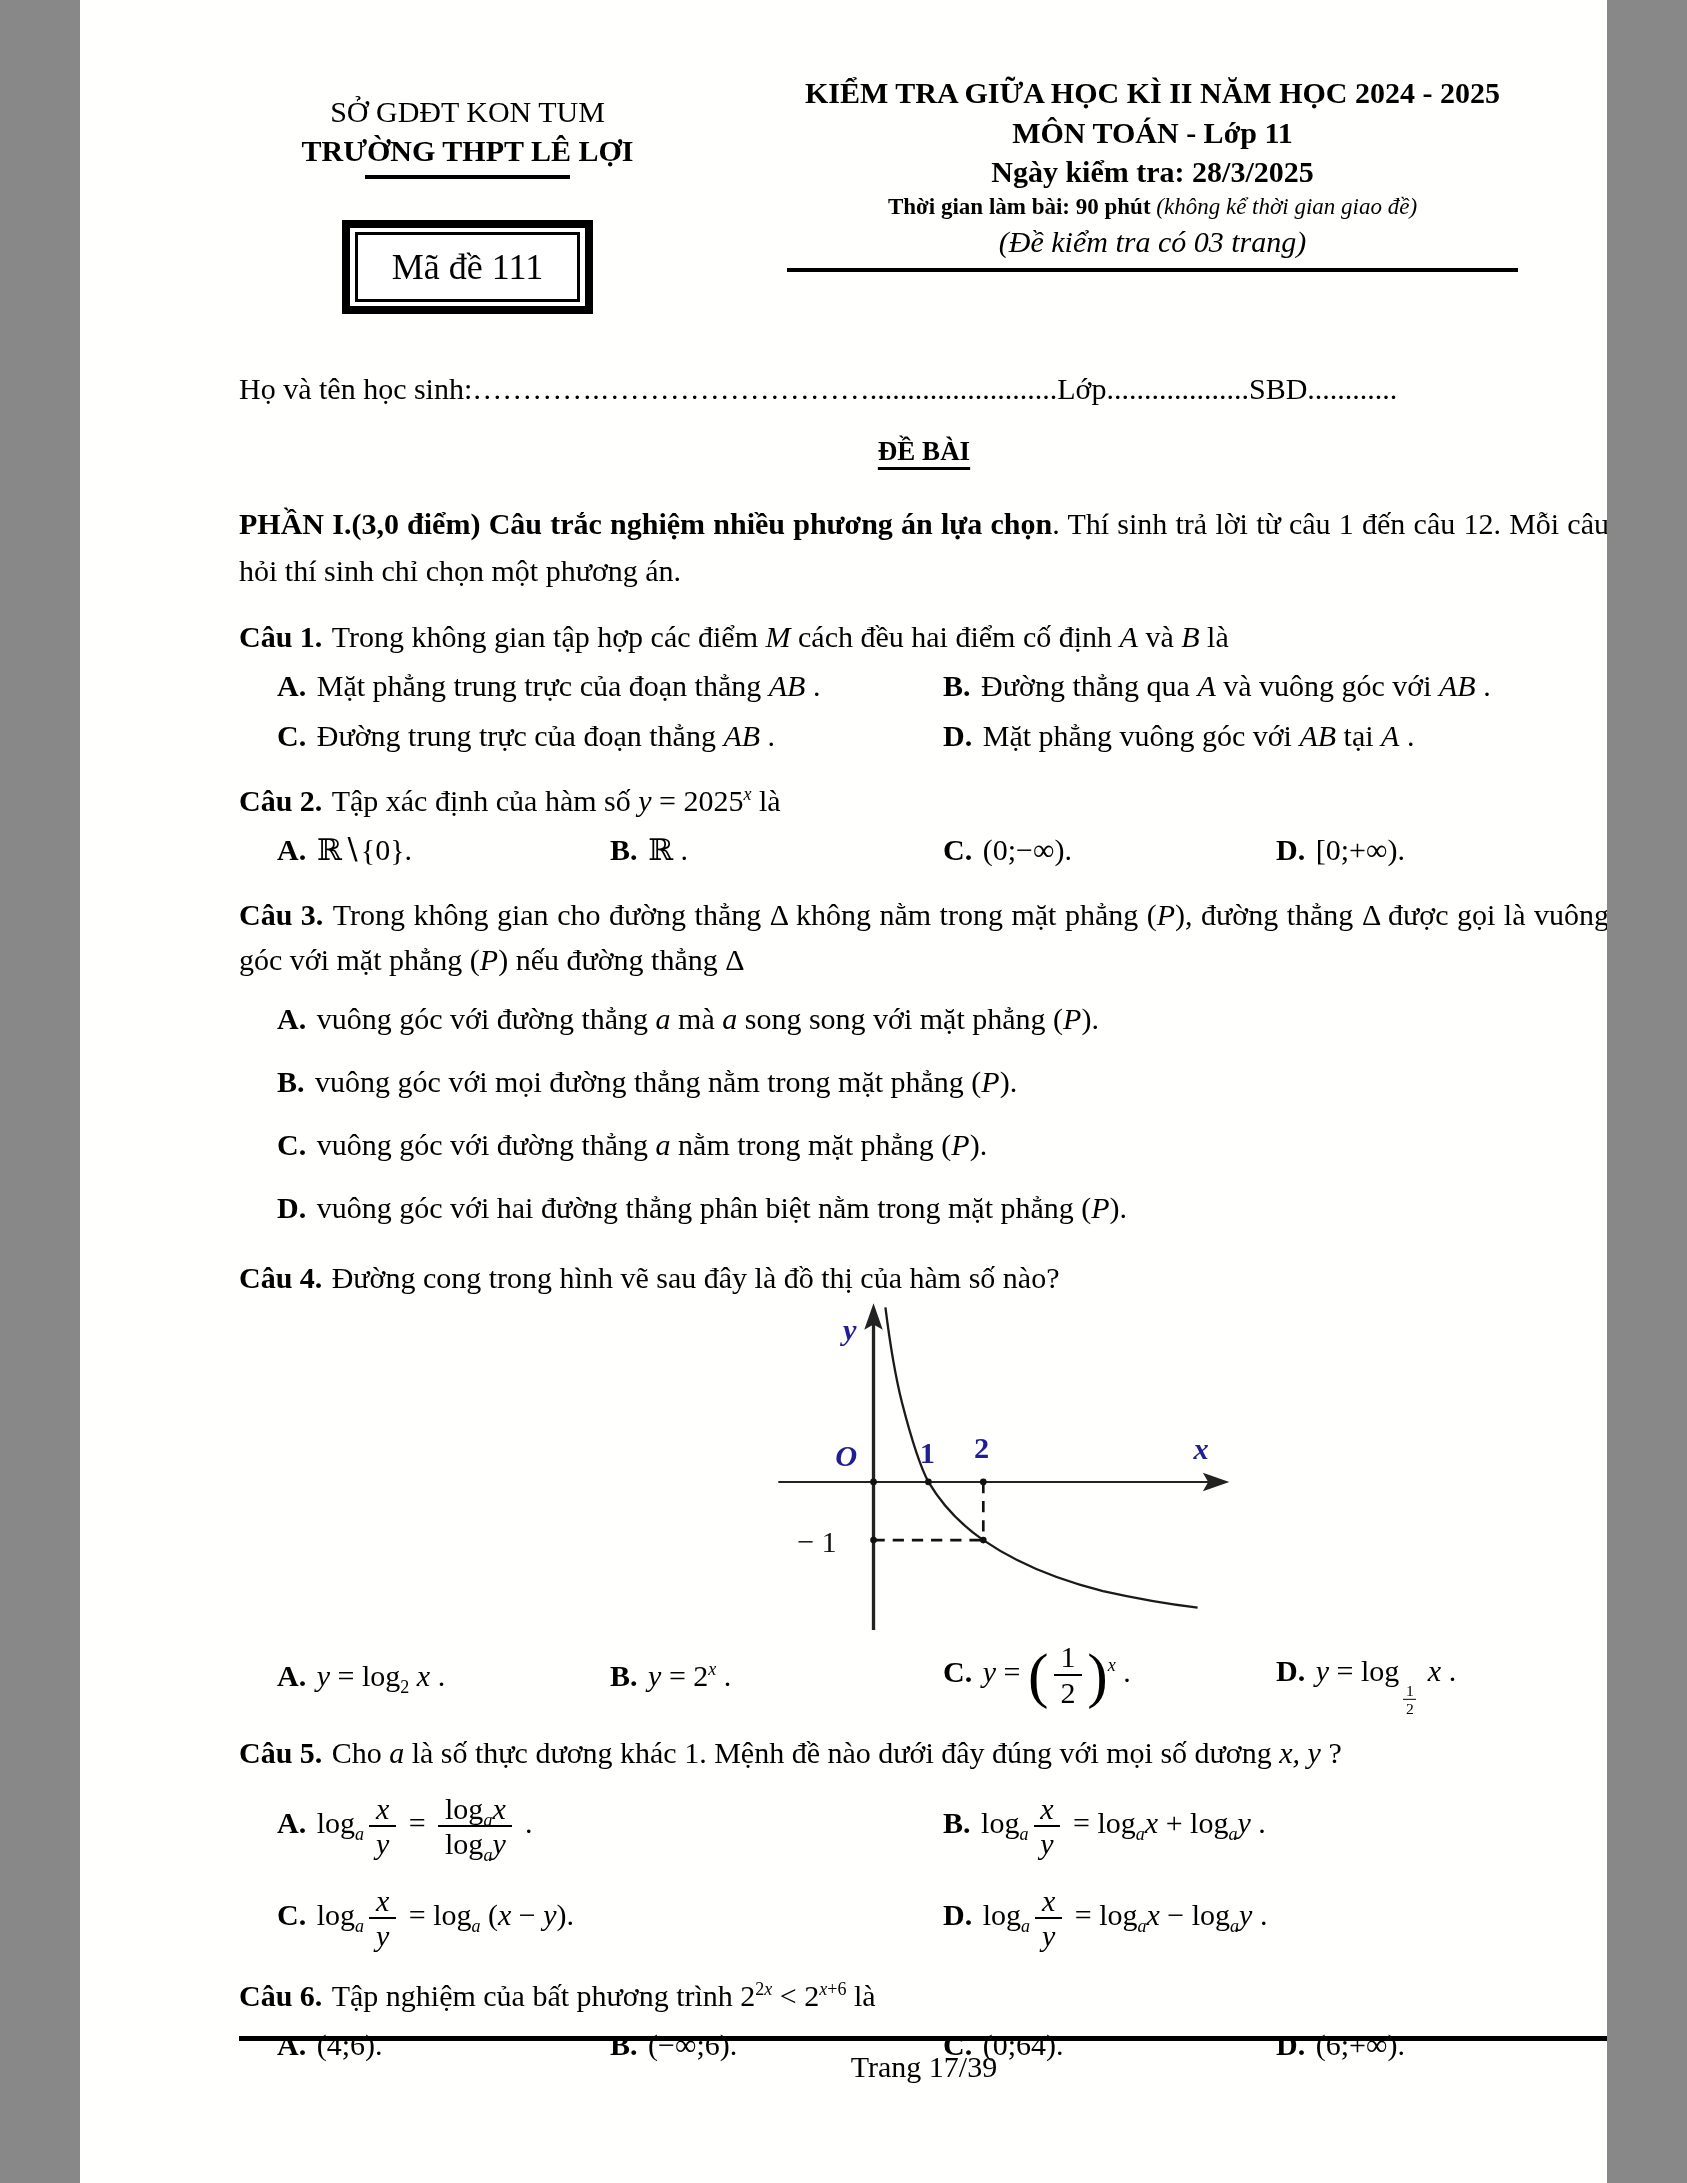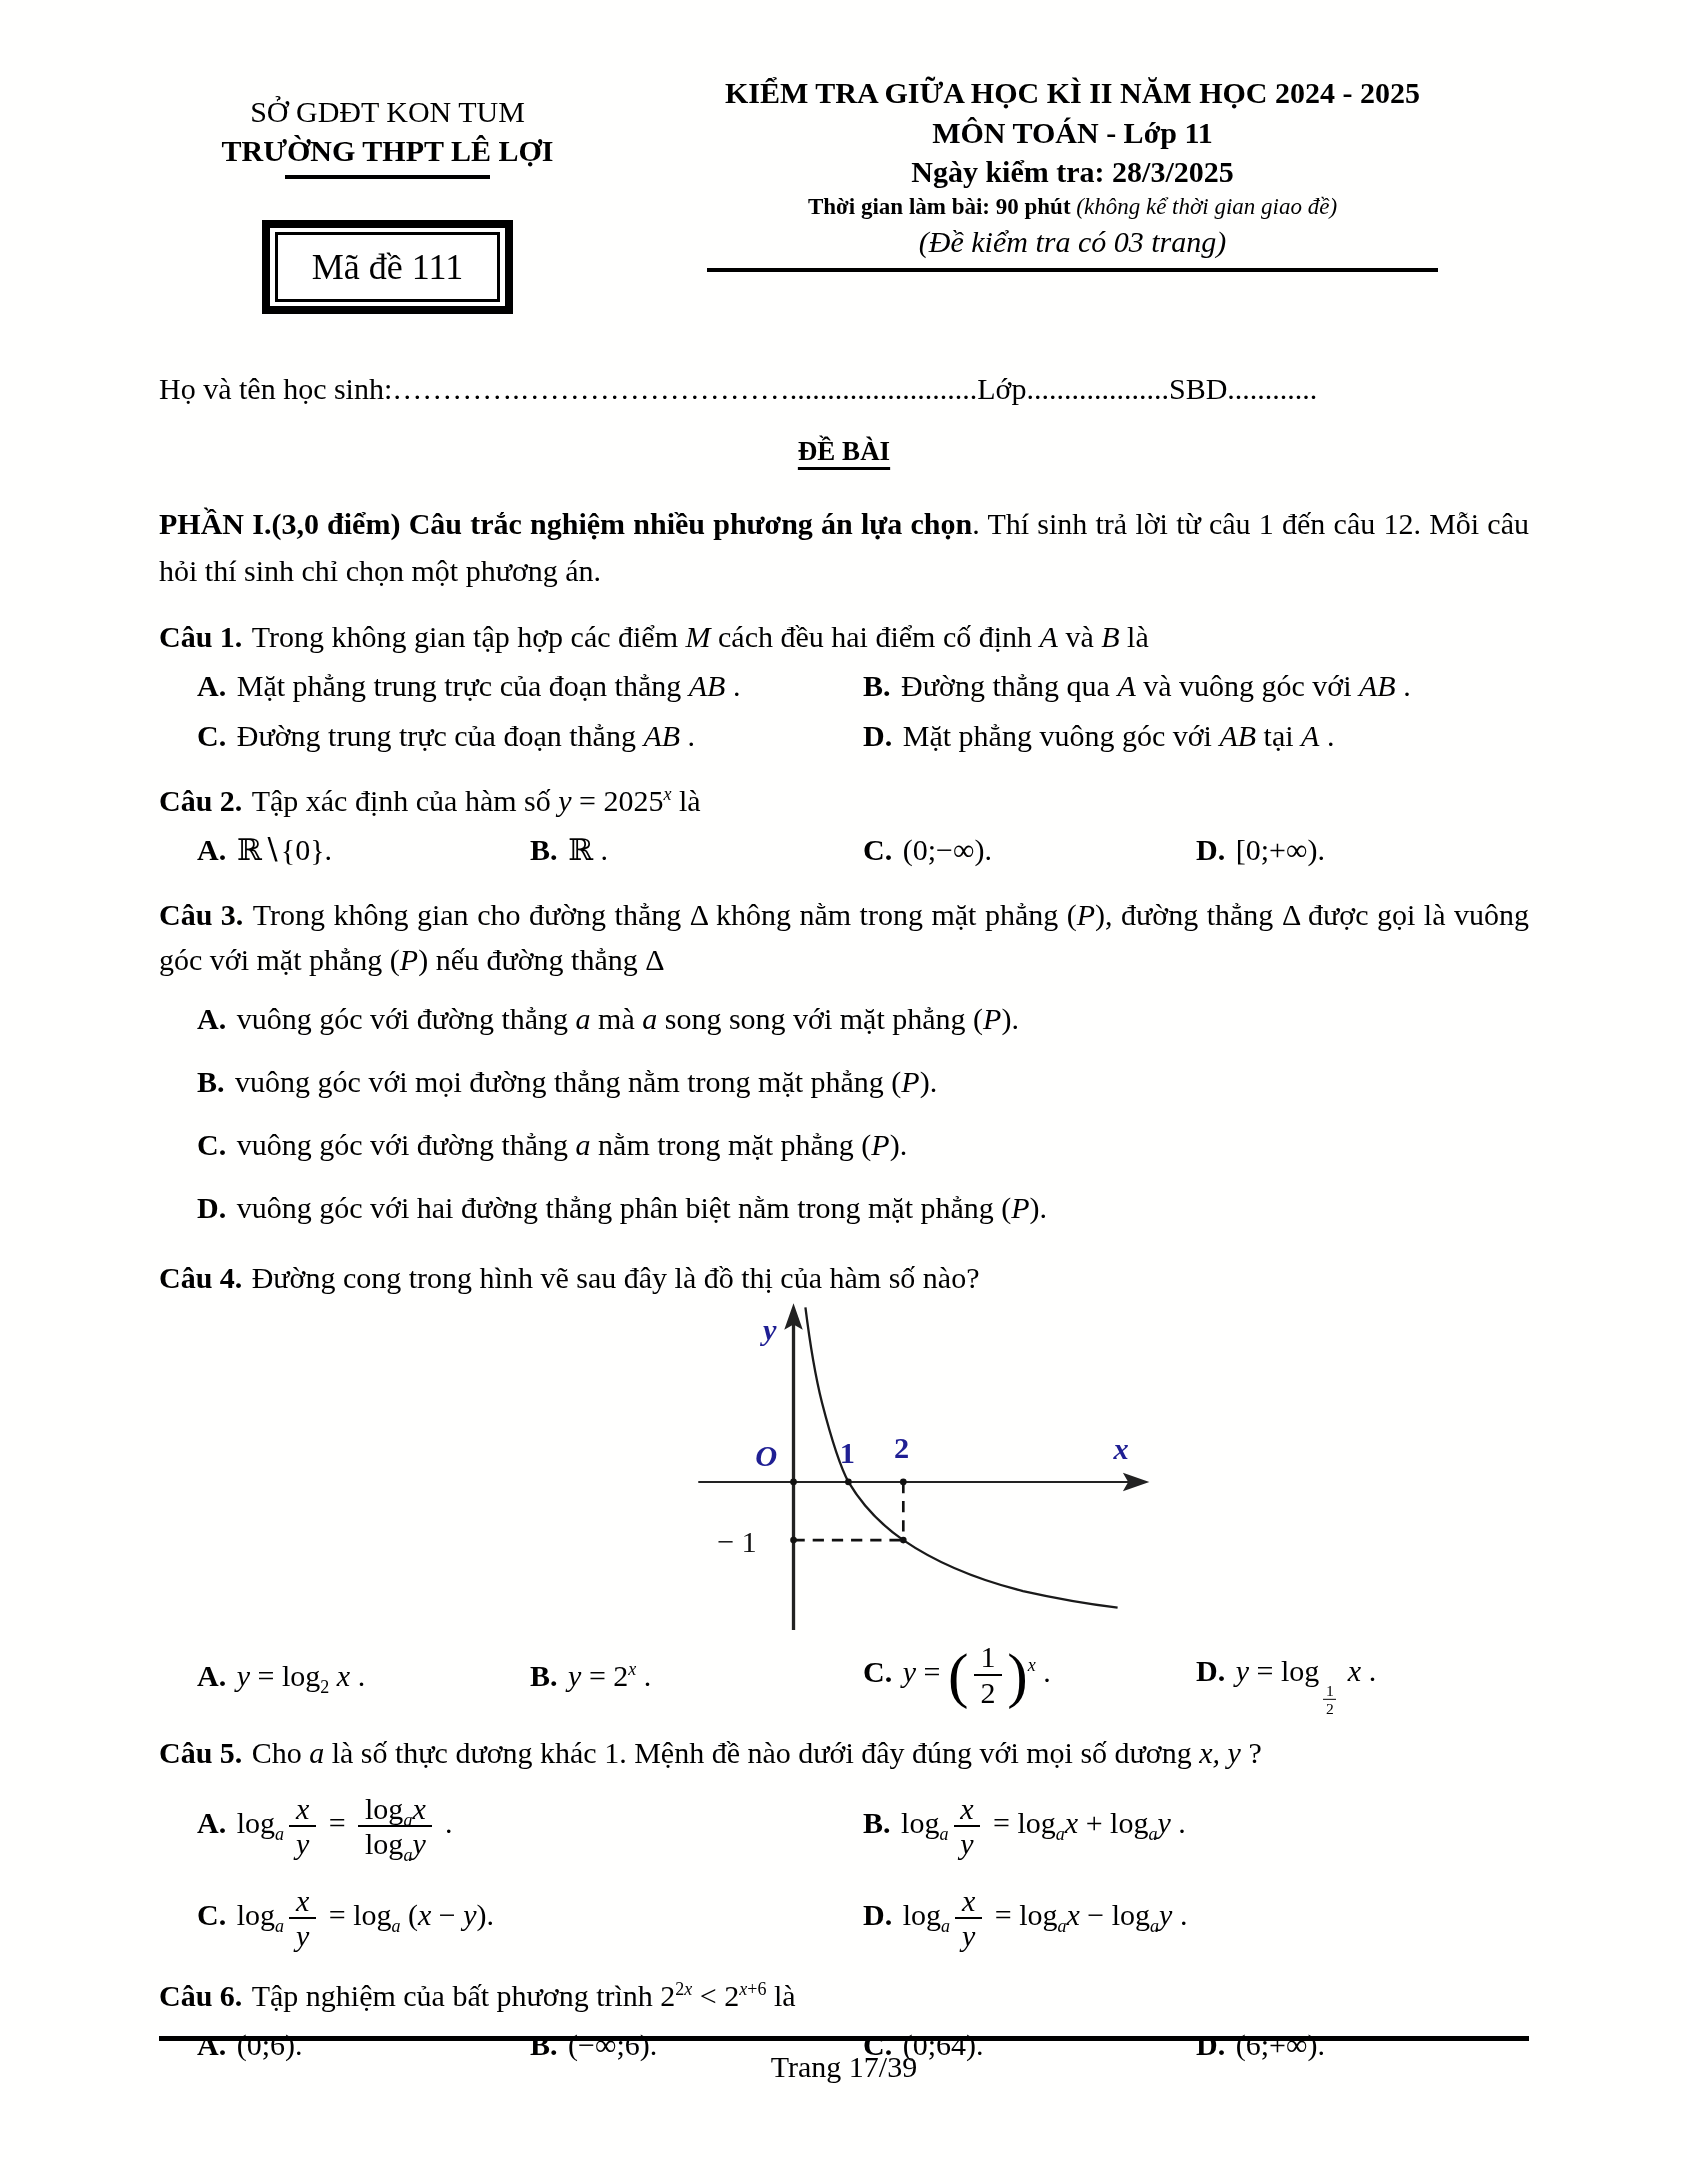--- a/index.html
+++ b/index.html
@@ -1,18 +1,18 @@
 <!DOCTYPE html>
 <html style="font-size:10.6px"><head>
 <meta charset="utf-8">
 <style>
   html,body{margin:0;padding:0;background:#888;}
   .page{
     position:relative;
-    width:1687px;height:2183px;
+    width:1527px;height:2183px;
     margin:0 auto;
     background:#fffffe;
     font-family:"Liberation Serif","DejaVu Serif",serif;
     font-size:30px;color:#000;
     overflow:hidden;
   }
   .content{position:absolute;left:159px;top:73px;width:1370px;}
 
   
   .header{display:flex;}
@@ -219,21 +219,21 @@
                 <span class="fr-d"><span class="run-i">y</span></span>
               </span><span class="run-n"> = log</span><span class="run-subi">a</span><span class="run-i">x</span><span class="run-n"> − log</span><span class="run-subi">a</span><span class="run-i">y</span><span class="run-n"> .</span></span></div>
       </div>
     </div>
 
     <div class="q">
       <div class="q-text">
         <span class="q-label">Câu 6.</span><span><span class="run-n">Tập nghiệm của bất phương trình 2</span><span class="run-sup">2</span><span class="run-supi">x</span><span class="run-n"> &lt; 2</span><span class="run-supi">x</span><span class="run-sup">+6</span><span class="run-n"> là</span></span>
       </div>
       <div class="opts cols-4">
-        <div class="opt"><span class="opt-label">A.</span><span><span class="run-n">(0;6).</span></span></div>
+        <div class="opt"><span class="opt-label">A.</span><span><span class="run-n">(4;6).</span></span></div>
         <div class="opt"><span class="opt-label">B.</span><span><span class="run-n">(−∞;6).</span></span></div>
         <div class="opt"><span class="opt-label">C.</span><span><span class="run-n">(0;64).</span></span></div>
         <div class="opt"><span class="opt-label">D.</span><span><span class="run-n">(6;+∞).</span></span></div>
       </div>
     </div>
 
   </div>
 
   <div class="footer">
     <div class="footer-rule"></div>

